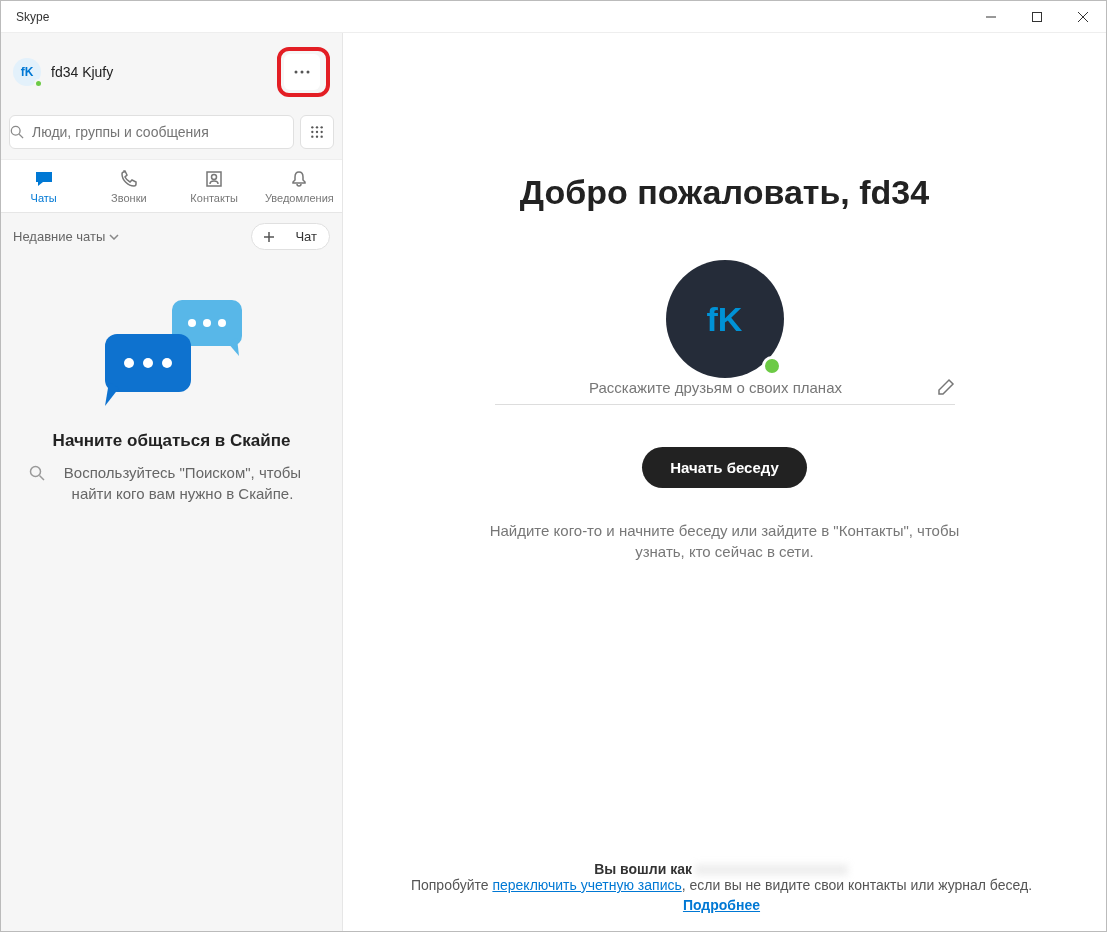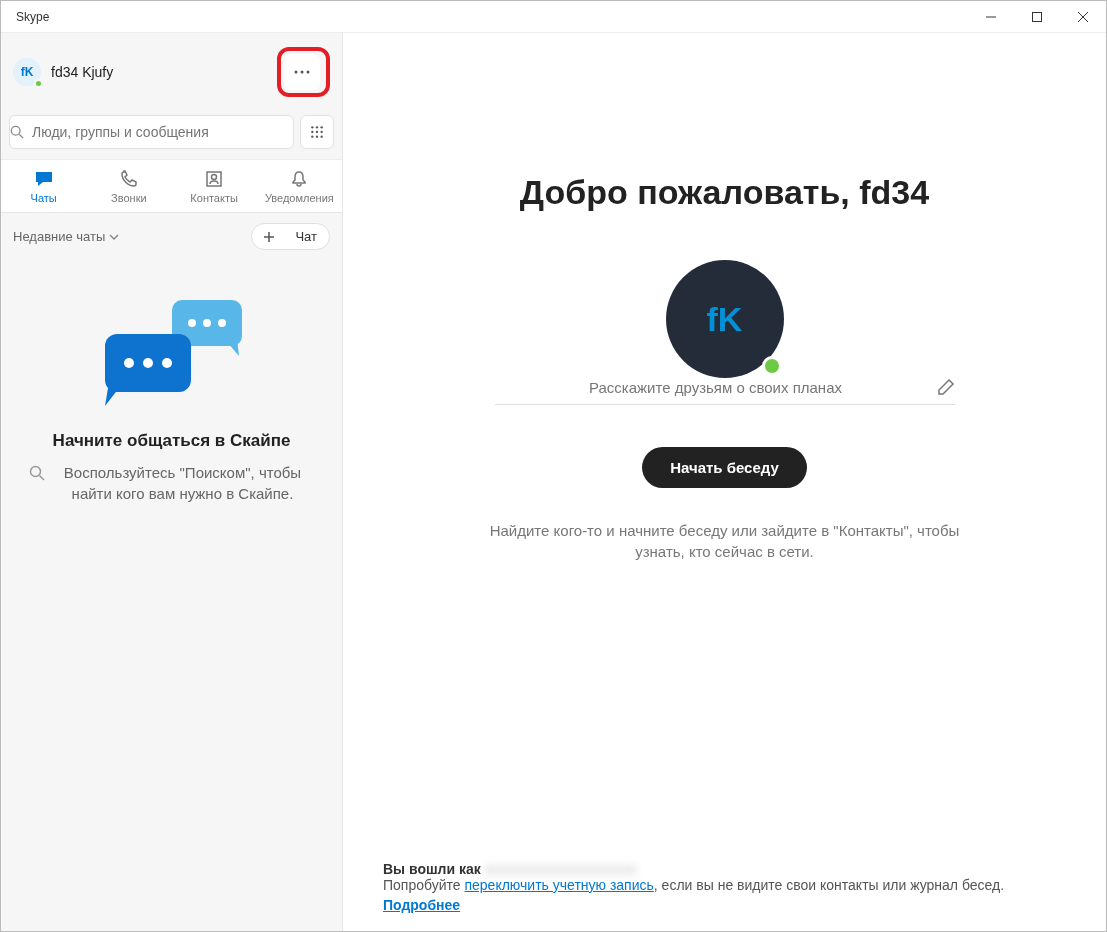--- a/index.html
+++ b/index.html
@@ -32,21 +32,21 @@
 .empty-desc { font-size: 15px; color: #666; margin-top: 10px; line-height: 1.4; display: flex; align-items: flex-start; gap: 6px; }
 .main { flex: 1; display: flex; flex-direction: column; align-items: center; padding: 140px 40px 0 40px; position: relative; }
 .welcome { font-size: 34px; font-weight: 700; color: #222; text-align: center; }
 .avatar-lg { width: 118px; height: 118px; border-radius: 50%; background: #252c39; color: #0092d6; font-size: 34px; font-weight: 600; display: flex; align-items: center; justify-content: center; margin-top: 48px; position: relative; }
 .presence-lg { position: absolute; width: 20px; height: 20px; background: #6cca45; border: 3px solid #fff; border-radius: 50%; bottom: 2px; right: 2px; }
 .status-row { display: flex; align-items: center; width: 460px; border-bottom: 1px solid #ddd; padding-bottom: 8px; }
 .status-text { flex: 1; text-align: center; color: #777; font-size: 15px; }
 .edit-icon { color: #777; }
 .start-btn { background: #222; color: #fff; border-radius: 22px; padding: 12px 28px; font-size: 15px; font-weight: 600; margin-top: 42px; cursor: pointer; border: none; }
 .find-desc { color: #777; font-size: 15px; margin-top: 32px; text-align: center; max-width: 500px; line-height: 1.4; }
-.footer { position: absolute; bottom: 18px; left: 0; right: 6px; font-size: 14px; color: #555; padding: 0 40px; }
+.footer { position: absolute; bottom: 18px; left: 0; right: 6px; text-align: center; font-size: 14px; color: #555; padding: 0 40px; }
 .footer .bold { font-weight: 600; color: #333; }
 .footer .link { color: #0078d4; text-decoration: underline; cursor: pointer; }
 .footer .blur { filter: blur(4px); display: inline-block; color: #aaa; letter-spacing: 2px; }
 .footer-more { color: #0078d4; font-weight: 600; text-decoration: underline; display: block; margin-top: 4px; cursor: pointer; }
 svg { display: block; }
 .bubble-illust { width: 170px; height: 120px; position: relative; }
 </style>
 </head>
 <body>
 

